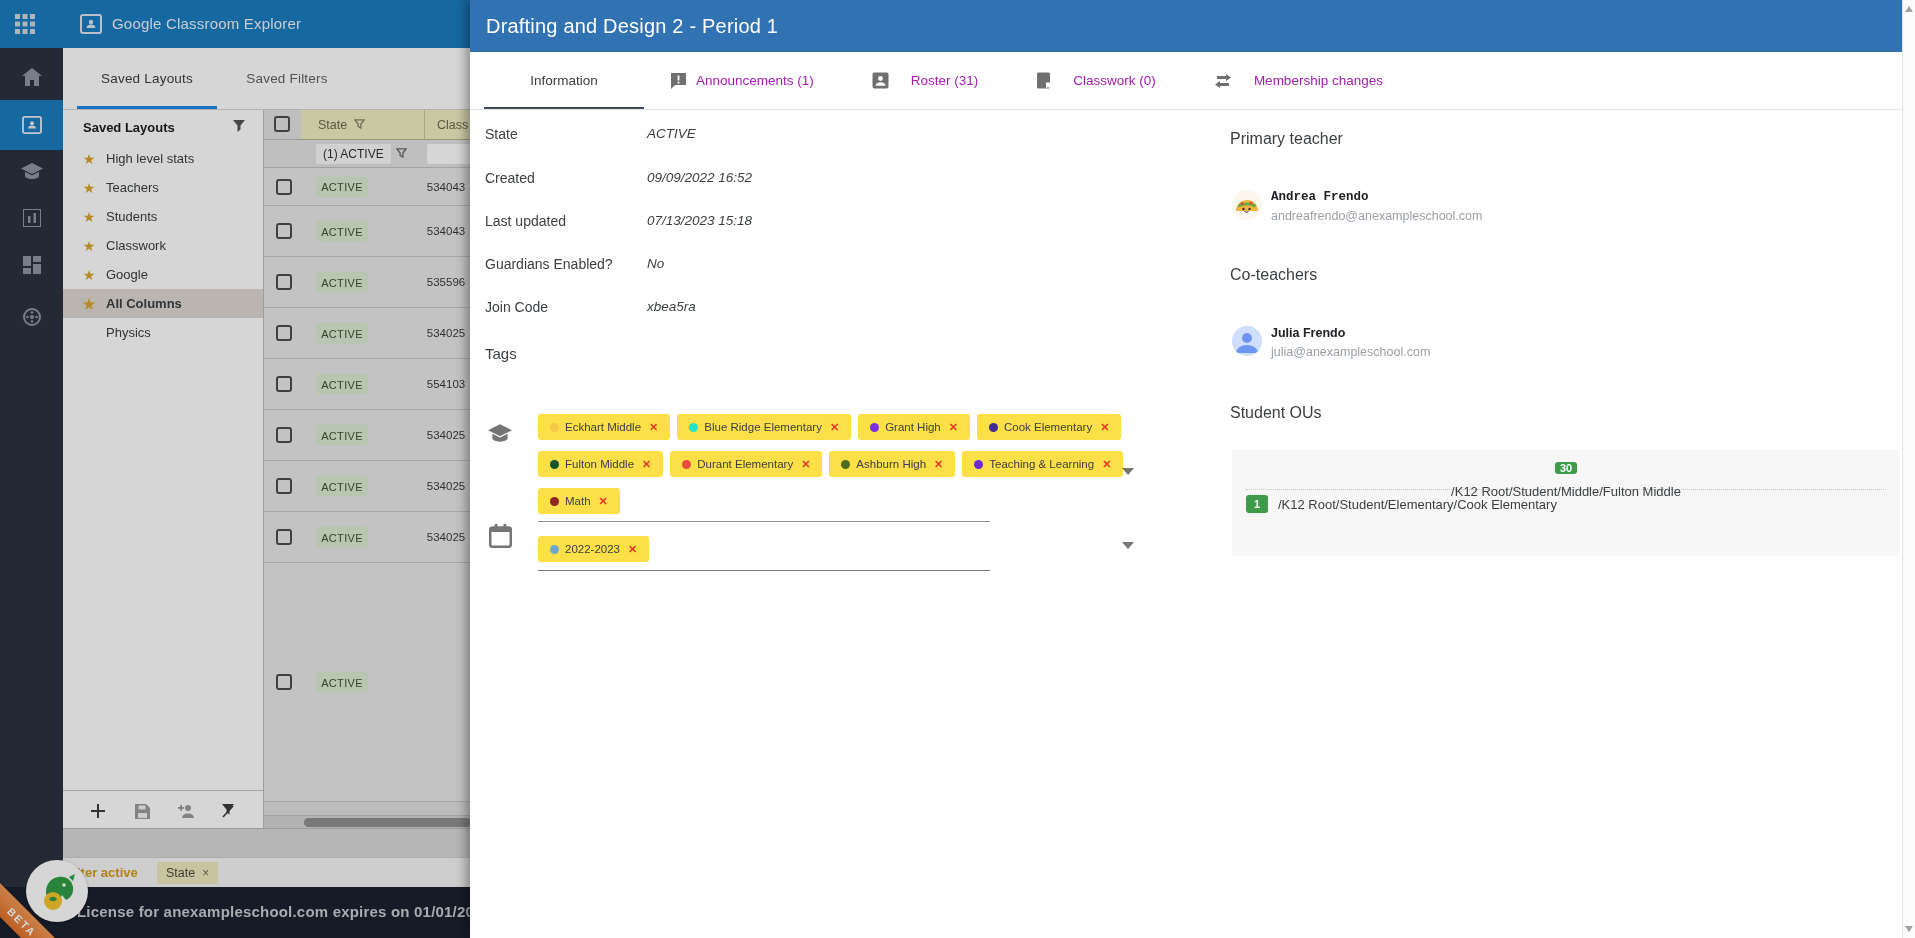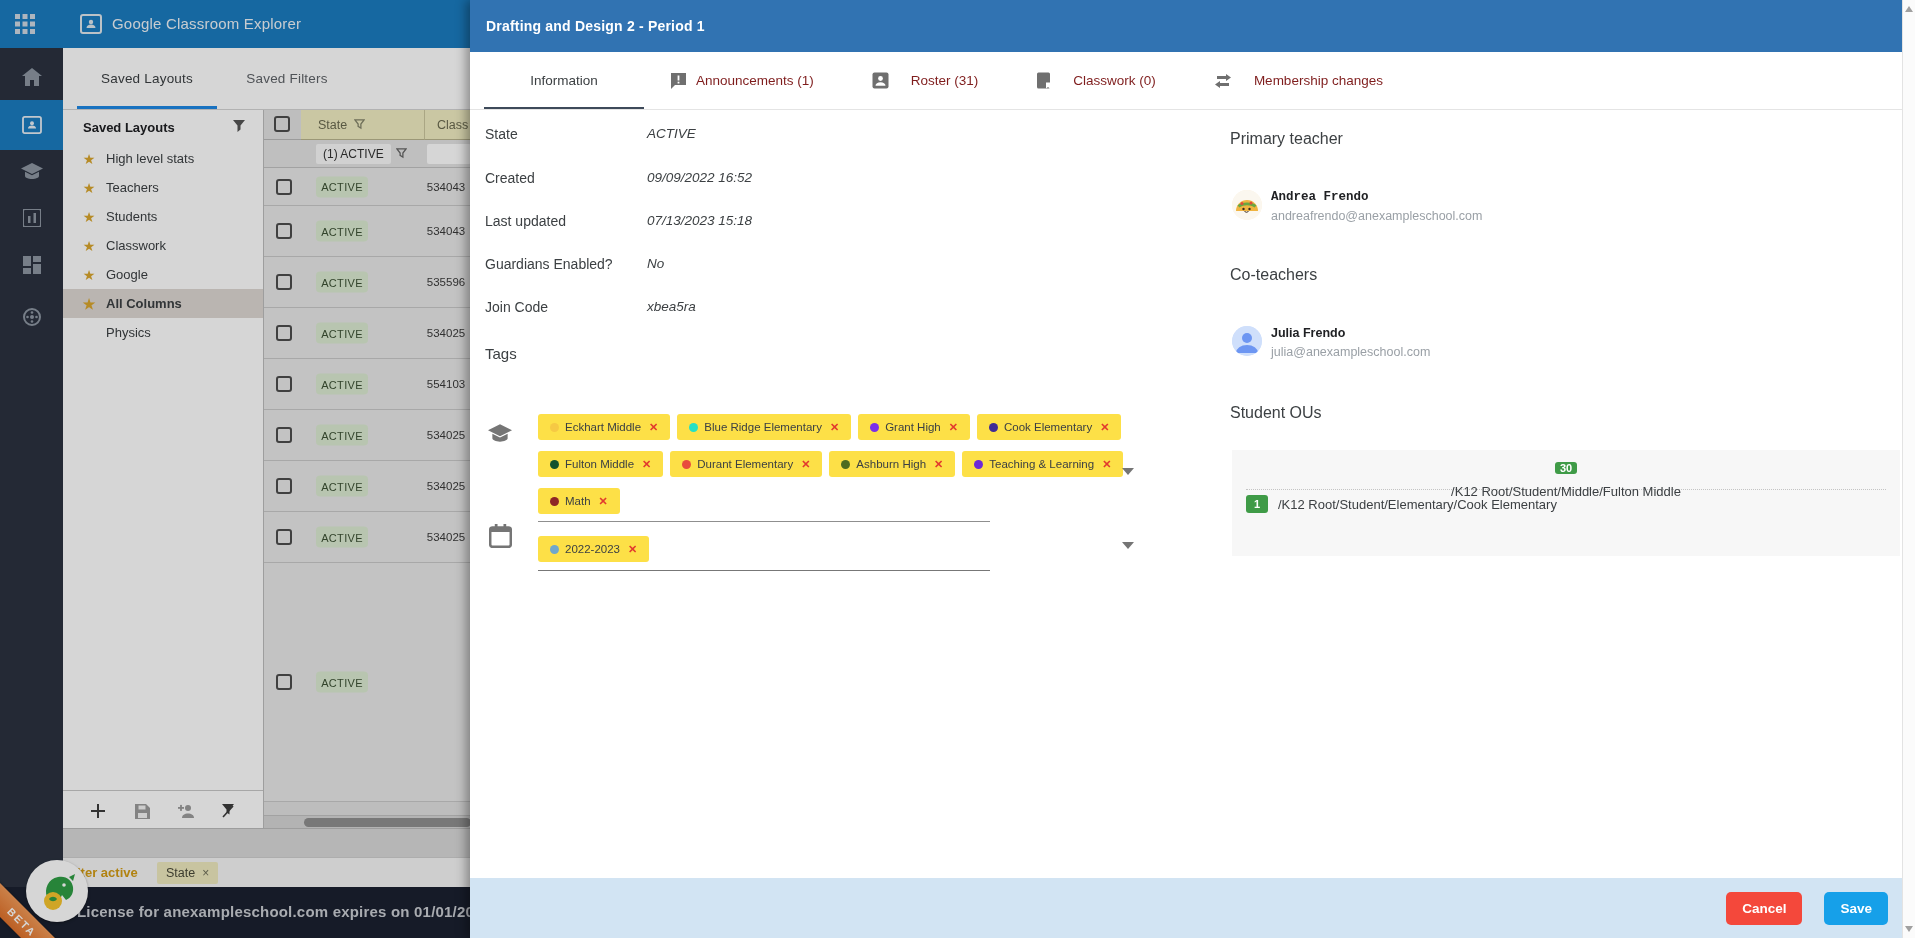--- a/index.html
+++ b/index.html
@@ -60,23 +60,23 @@
   .licensebar span { position:absolute; left:77px; top:16px; font-size:15px; font-weight:bold; color:#c9ccd2; letter-spacing:.2px; }
 
   .beta-ribbon { position:absolute; left:-43px; top:910px; width:130px; height:24px; background:linear-gradient(180deg,#f29a57,#e0722c); transform:rotate(45deg); display:flex; align-items:center; justify-content:center; color:#fff; font-size:10.5px; font-weight:bold; letter-spacing:2px; box-shadow:0 0 4px rgba(0,0,0,.3); }
   .logo-circle { position:absolute; left:26px; top:860px; width:62px; height:62px; background:#fff; border-radius:50%; box-shadow:0 1px 3px rgba(0,0,0,.35); display:flex; align-items:center; justify-content:center; }
 
   .overlay { position:absolute; left:0; top:0; width:1902px; height:938px; background:rgba(0,0,0,.16); }
 
   
   .modal { position:absolute; left:470px; top:0; width:1432px; height:938px; background:#fff; box-shadow:-4px 0 10px rgba(0,0,0,.35); }
   .m-head { position:absolute; left:0; top:0; width:100%; height:52px; background:#3173b2; display:flex; align-items:center; }
-  .m-title { margin-left:16px; color:#fff; font-size:14px; font-weight:700; letter-spacing:.2px; }
+  .m-title { margin-left:16px; color:#fff; font-size:20px; font-weight:400; letter-spacing:.2px; }
   .m-tabs { position:absolute; left:0; top:52px; width:100%; height:58px; border-bottom:1px solid #e4e4e4; display:flex; align-items:center; padding-left:14px; }
-  .mtab { display:flex; align-items:center; gap:9px; height:100%; color:#7f1d1d; font-size:13.5px; position:relative; white-space:nowrap; }
+  .mtab { display:flex; align-items:center; gap:9px; height:100%; color:#a21caf; font-size:13.5px; position:relative; white-space:nowrap; }
   .mtab .tic { color:#6f6f6f; }
   .mtab.active { width:160px; justify-content:center; color:#3c4043; }
   .mtab.active::after { content:""; position:absolute; left:0; right:0; bottom:0; height:2px; background:#3e4a5a; }
   .mtab.t2 { margin-left:26px; } .mtab.t3,.mtab.t4,.mtab.t5 { margin-left:58px;gap:22px; }
 
   .fld-label { position:absolute; left:15px; font-size:14px; color:#3c4043; }
   .fld-value { position:absolute; left:177px; font-size:13.5px; font-style:italic; color:#3c4043; }
   .tags-h { position:absolute; left:15px; top:345px; font-size:15px; color:#3c4043; }
   .sec-icon { position:absolute; color:#757575; }
   .chip-row { position:absolute; left:68px; display:flex; gap:7px; }
@@ -543,22 +543,18 @@
     <div class="ou-row ou-div">
       <span class="ou-badge">30</span>
       <span>/K12 Root/Student/Middle/Fulton Middle</span>
     </div>
     <div class="ou-row">
       <span class="ou-badge">1</span>
       <span>/K12 Root/Student/Elementary/Cook Elementary</span>
     </div>
   </div>
 
-  <div class="m-foot">
-    <button class="btn cancel">Cancel</button>
-    <button class="btn save">Save</button>
-  </div>
 </div>
 
 <div class="vscroll">
   <span class="varrow up"></span>
   <span class="varrow down"></span>
 </div>
 
 </body></html>

